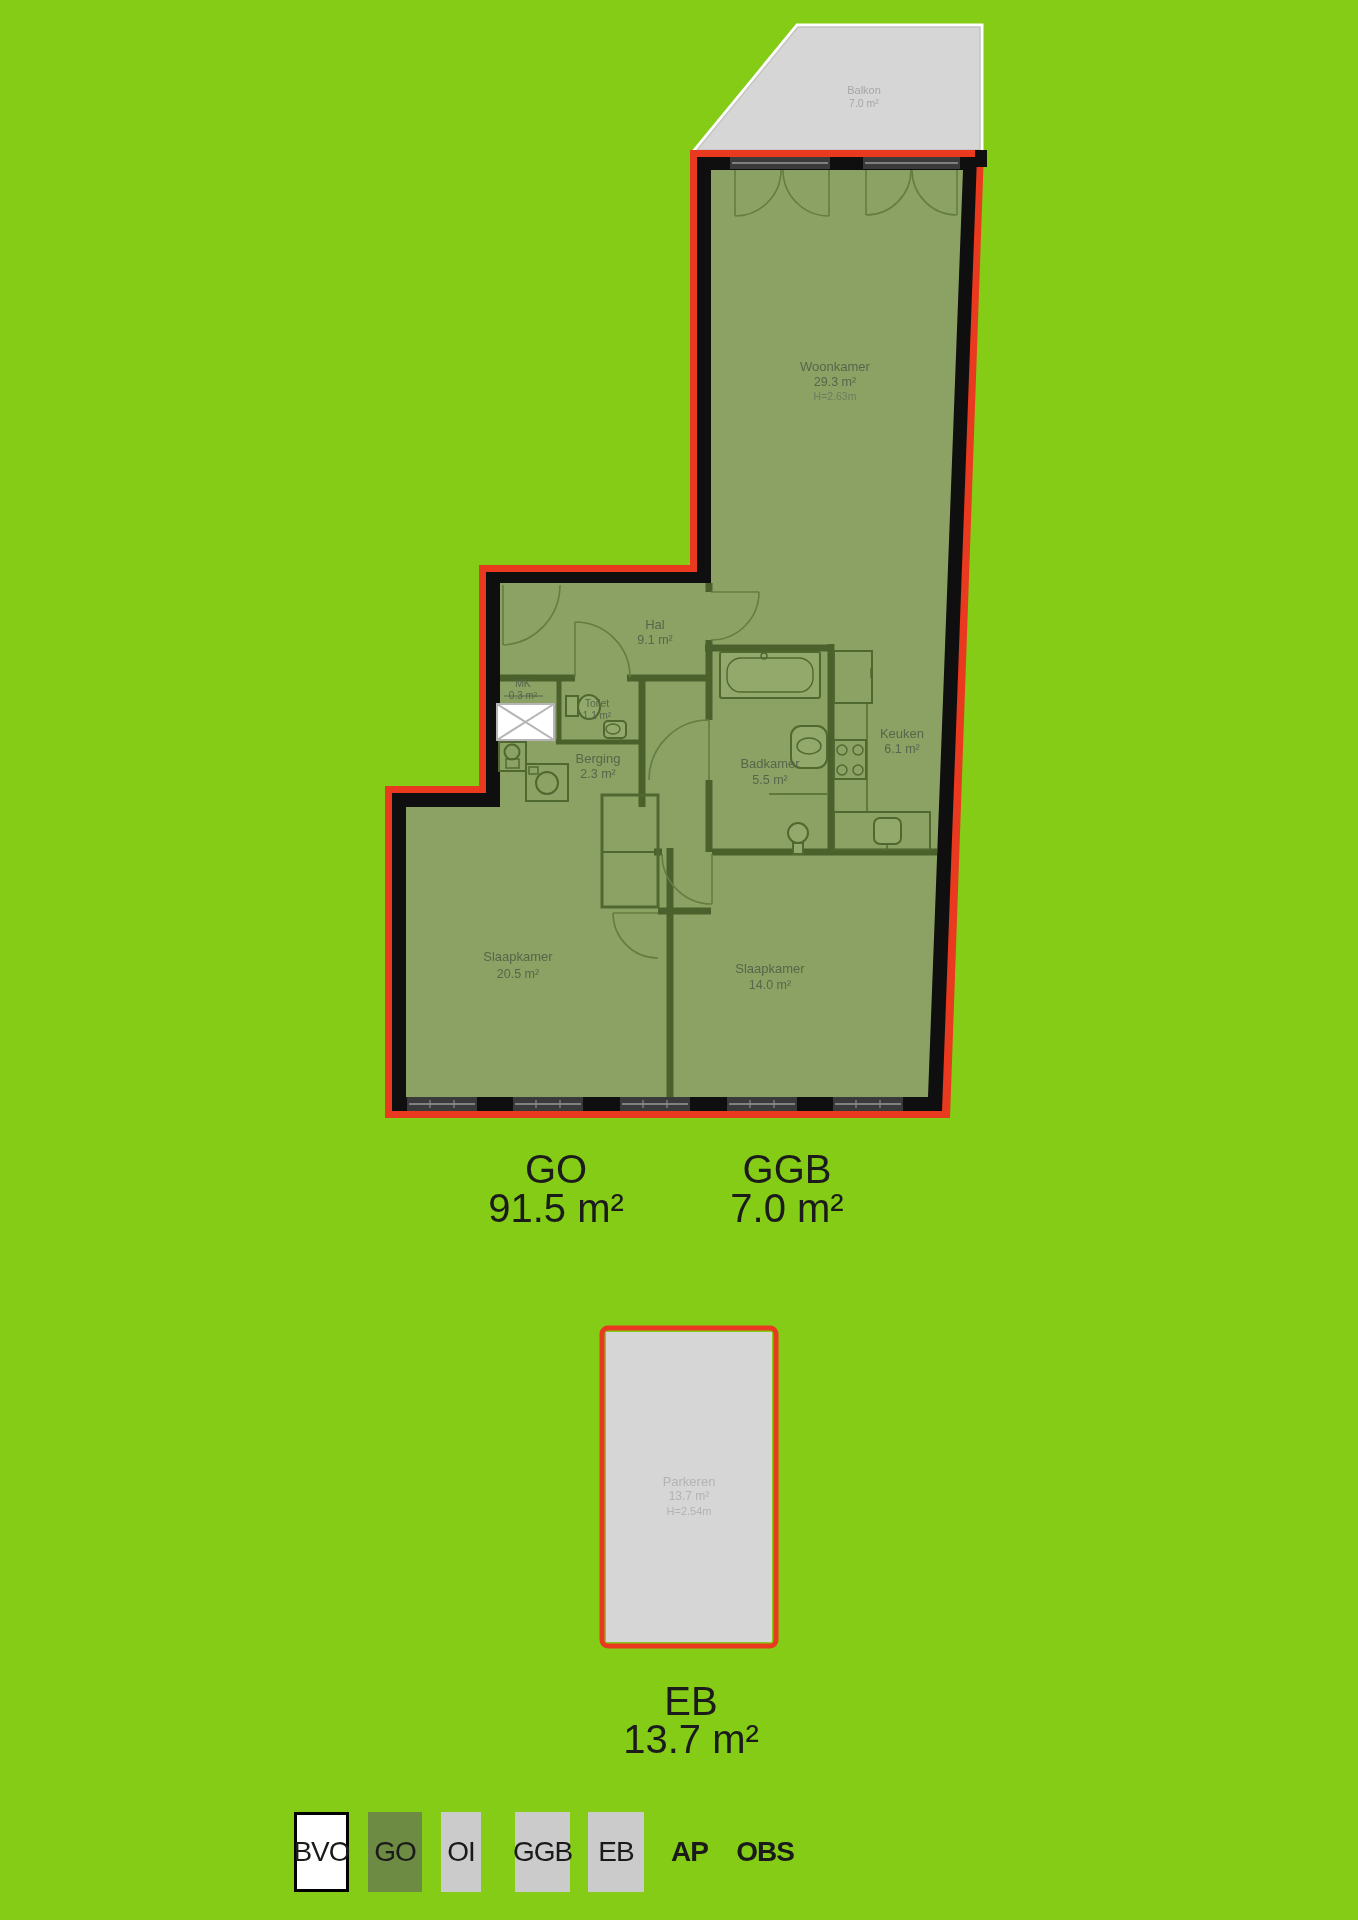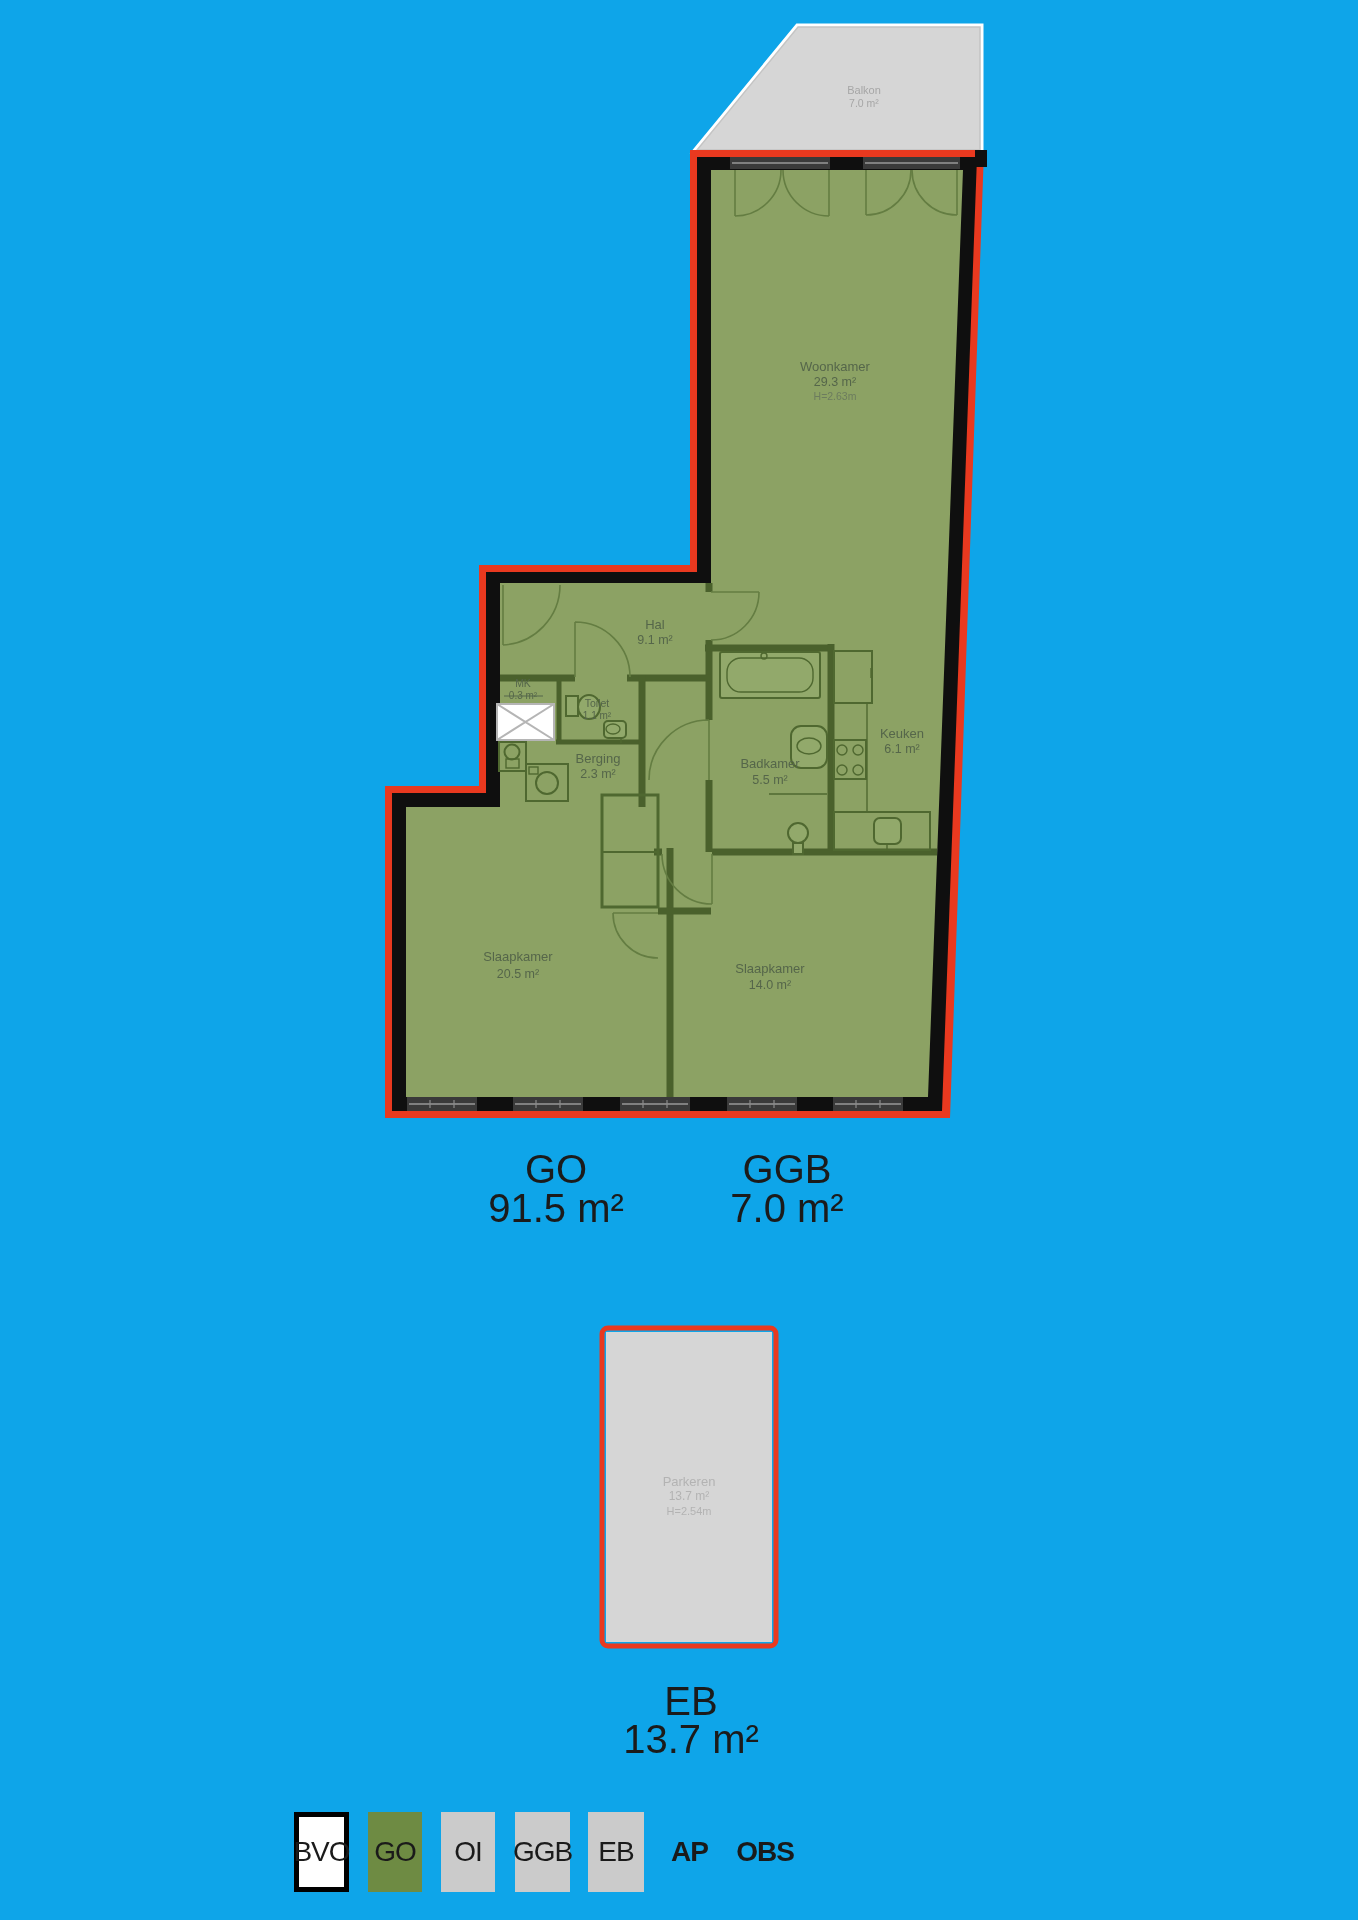--- a/index.html
+++ b/index.html
@@ -1,17 +1,17 @@
 <!DOCTYPE html>
 <html><head>
 <meta charset="utf-8">
 <style>
   html,body{margin:0;padding:0;background:#ffffff;}
   .stage{
-    position:relative;width:1358px;height:1920px;background:#0ea5e9;
+    position:relative;width:1358px;height:1920px;background:#84cc16;
     font-family:"Liberation Sans",sans-serif;overflow:hidden;
   }
   .plan-svg{position:absolute;left:0;top:0;}
   svg text{font-family:"Liberation Sans",sans-serif;}
   .room-name{fill:#55664a;font-size:13px;text-anchor:middle;}
   .room-area{fill:#55664a;font-size:12.5px;text-anchor:middle;}
   .room-height{fill:#6c7c5e;font-size:10.5px;text-anchor:middle;}
   .room-name-sm{fill:#55664a;font-size:10.5px;text-anchor:middle;}
   .room-area-sm{fill:#55664a;font-size:10px;text-anchor:middle;}
   .gray-name{fill:#a6a6a6;font-size:11px;text-anchor:middle;}
@@ -24,21 +24,21 @@
   .wall-thin{stroke:#4a612c;stroke-width:5;fill:none;}
   .door{stroke:#647d42;stroke-width:1.6;fill:none;}
   .fix{stroke:#4f6830;stroke-width:2;fill:none;}
   .fix-fill{stroke:#4f6830;stroke-width:2;fill:#92a96b;}
   .fix-thin{stroke:#4f6830;stroke-width:1.4;fill:none;}
   .legend{position:absolute;top:1812px;left:0;width:100%;height:80px;}
   .legend-item{
     position:absolute;height:80px;display:flex;align-items:center;justify-content:center;
     font-size:28px;letter-spacing:-1px;color:#1a1a1a;box-sizing:border-box;
   }
-  .legend-item.outline-red{background:#ffffff;border:5px solid #000000;}
+  .legend-item.outline-red{background:#ffffff;border:3px solid #000000;}
   .legend-item.green{background:#6e8b43;}
   .legend-item.gray{background:#cbcbcb;}
   .legend-item.plain{background:transparent;font-weight:bold;}
 </style>
 </head>
 <body>
 
 <div class="stage">
 <svg class="plan-svg" width="1358" height="1920" viewBox="0 0 1358 1920">
 
@@ -194,21 +194,21 @@
   </g>
 </svg>
 
   <div class="legend">
     <div class="legend-item outline-red" style="left:294px;width:55px;">
         <span>BVO</span>
       </div>
     <div class="legend-item green" style="left:368px;width:54px;">
         <span>GO</span>
       </div>
-    <div class="legend-item gray" style="left:441px;width:54px;">
+    <div class="legend-item gray" style="left:441px;width:40px;">
         <span>OI</span>
       </div>
     <div class="legend-item gray" style="left:515px;width:55px;">
         <span>GGB</span>
       </div>
     <div class="legend-item gray" style="left:588px;width:56px;">
         <span>EB</span>
       </div>
     <div class="legend-item plain" style="left:662px;width:55px;">
         <span>AP</span>

